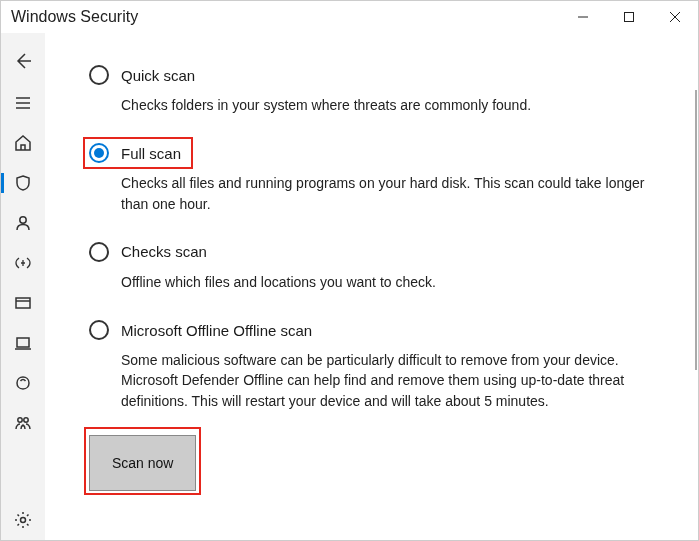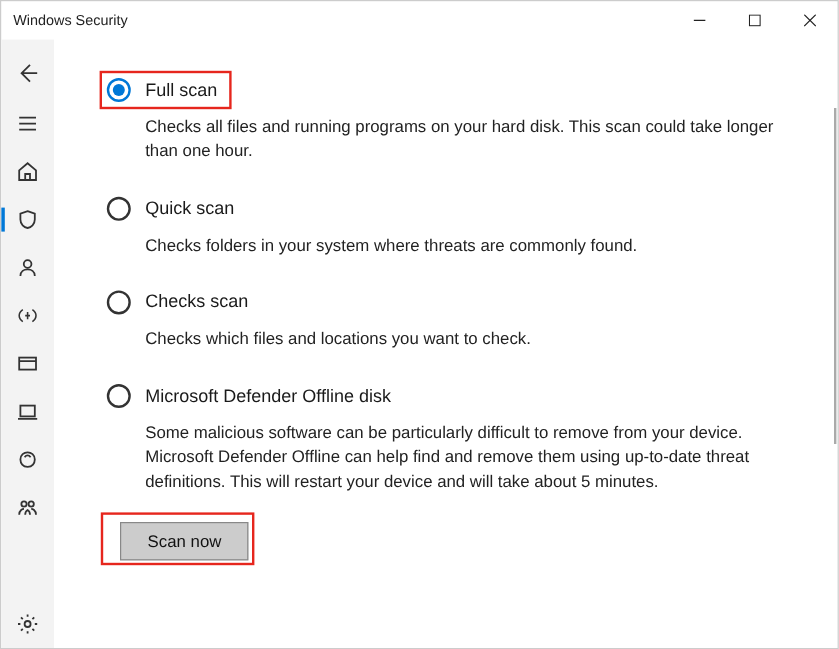--- a/index.html
+++ b/index.html
@@ -11,21 +11,21 @@
     width: 699px;
     height: 541px;
     overflow: hidden;
     border: 1px solid #ccc;
   }
   .titlebar {
     height: 32px;
     display: flex;
     align-items: center;
     padding-left: 10px;
-    font-size: 12px;
+    font-size: 16px;
     color: #222;
   }
   .titlebar .title { flex: 1; }
   .win-controls { display: flex; }
   .win-btn {
     width: 46px;
     height: 32px;
     display: flex;
     align-items: center;
     justify-content: center;
@@ -114,24 +114,24 @@
     max-width: 540px;
   }
   .highlight-box {
     position: absolute;
     border: 2px solid #e6261d;
     pointer-events: none;
   }
   .scan-btn {
     background: #ccc;
     border: 1px solid #888;
-    padding: 7px 22px;
+    padding: 19px 22px;
     font-size: 14px;
     color: #111;
-    margin-left: 11px;
+    margin-left: 0;
     margin-top: 4px;
     display: inline-block;
     cursor: pointer;
   }
   .scrollbar-indicator {
     position: absolute;
     right: 2px;
     top: 90px;
     width: 2px;
     height: 280px;
@@ -227,49 +227,49 @@
     <div class="nav-item">
       <svg width="18" height="18" viewBox="0 0 18 18">
           <circle cx="9" cy="9" r="2.5"></circle>
           <path d="M9 1 V3 M9 15 V17 M1 9 H3 M15 9 H17 M3.5 3.5 L5 5 M13 13 L14.5 14.5 M14.5 3.5 L13 5 M5 13 L3.5 14.5"></path>
         </svg>
     </div>
   </div>
 
   <div class="content">
 
+    <div class="option">
+      <div class="opt-head">
+        <div class="radio"></div>
+        <div class="opt-label">Quick scan</div>
+      </div>
+      <div class="opt-desc">Checks folders in your system where threats are commonly found.</div>
+    </div>
+
     <div class="option" style="position:relative;">
       <div class="opt-head">
         <div class="radio checked"></div>
         <div class="opt-label">Full scan</div>
       </div>
       <div class="opt-desc">Checks all files and running programs on your hard disk. This scan could take longer than one hour.</div>
       <div class="highlight-box" style="left:-6px; top:-6px; width:110px; height:32px;"></div>
     </div>
 
     <div class="option">
       <div class="opt-head">
         <div class="radio"></div>
-        <div class="opt-label">Quick scan</div>
-      </div>
-      <div class="opt-desc">Checks folders in your system where threats are commonly found.</div>
-    </div>
-
-    <div class="option">
+        <div class="opt-label">Checks scan</div>
+      </div>
+      <div class="opt-desc">Offline which files and locations you want to check.</div>
+    </div>
+
+    <div class="option" style="margin-bottom:20px;">
       <div class="opt-head">
         <div class="radio"></div>
-        <div class="opt-label">Checks scan</div>
-      </div>
-      <div class="opt-desc">Checks which files and locations you want to check.</div>
-    </div>
-
-    <div class="option" style="margin-bottom:20px;">
-      <div class="opt-head">
-        <div class="radio"></div>
-        <div class="opt-label">Microsoft Defender Offline disk</div>
+        <div class="opt-label">Microsoft Offline Offline scan</div>
       </div>
       <div class="opt-desc">Some malicious software can be particularly difficult to remove from your device. Microsoft Defender Offline can help find and remove them using up-to-date threat definitions. This will restart your device and will take about 5 minutes.</div>
     </div>
 
     <div style="position:relative; display:inline-block;">
       <button class="scan-btn">Scan now</button>
       <div class="highlight-box" style="left:-5px; top:-4px; right:-5px; bottom:-4px;"></div>
     </div>
 
   </div>

